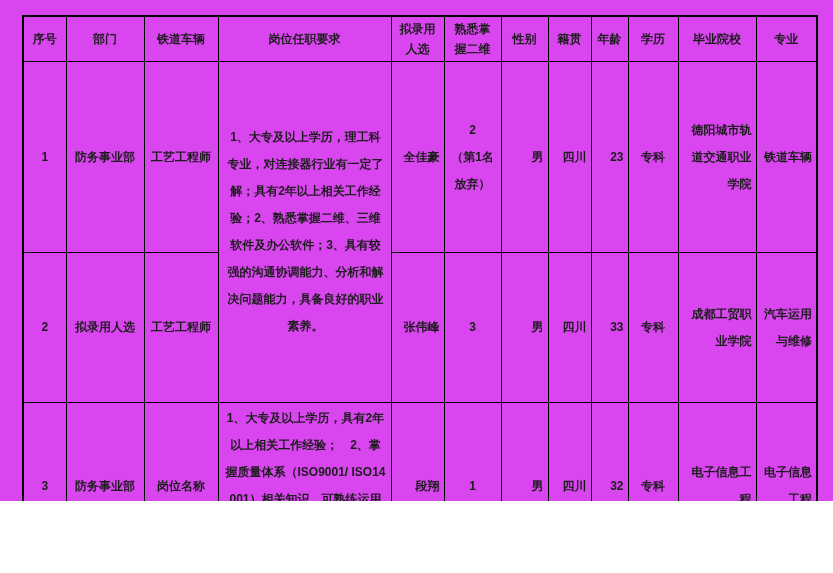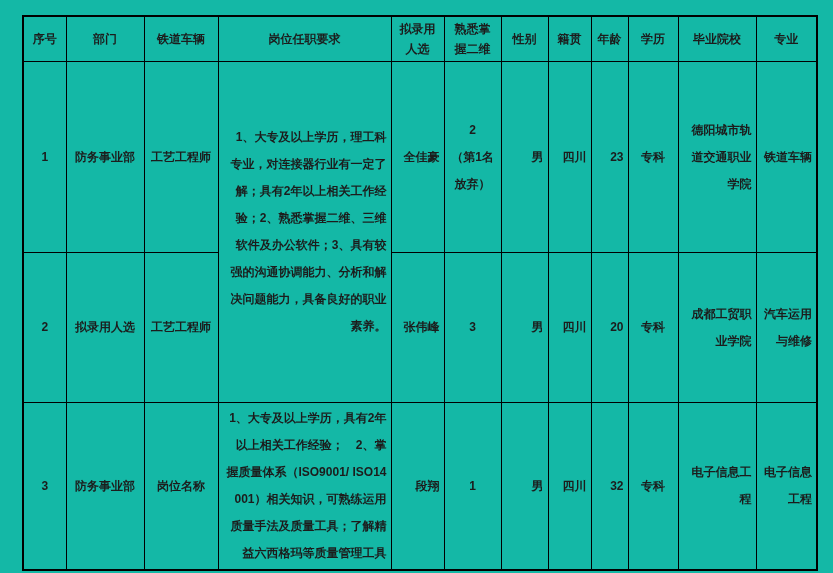--- a/index.html
+++ b/index.html
@@ -6,22 +6,22 @@
     margin: 0;
     padding: 0;
     background: #ffffff;
     width: 833px;
     height: 573px;
     font-family: "Liberation Sans", sans-serif;
   }
   .page {
     position: relative;
     width: 833px;
-    height: 573px;
-    background: #14b8a6;
+    height: 501px;
+    background: #d946ef;
     overflow: hidden;
     text-decoration: underline;
   }
   table.doc-table {
     position: absolute;
     left: 22px;
     top: 15px;
     width: 794px;
     border-collapse: collapse;
     table-layout: fixed;
@@ -42,21 +42,21 @@
     text-align: center;
     line-height: 20px;
     padding: 2px 6px;
     font-weight: bold;
   }
   table.doc-table td {
     line-height: 27px;
   }
   td.c { text-align: center; padding: 2px 4px; }
   td.l { text-align: right;  padding: 2px 4px 2px 6px; }
-  td.req { text-align: right; padding: 2px 4px 2px 6px; }
+  td.req { text-align: center; padding: 2px 4px 2px 6px; }
   td.rank { text-align: center; padding: 2px 6px; white-space: pre-line; }
   tr.h-head { height: 41px; }
   tr.h-r1 { height: 191px; }
   tr.h-r2 { height: 150px; }
   tr.h-r3 { height: 162px; }
 </style>
 </head>
 <body>
 
 <div class="page">
@@ -108,21 +108,21 @@
         <td class="l">铁道车辆</td>
       </tr>
       <tr class="h-r2">
         <td class="c">2</td>
         <td class="c">拟录用人选</td>
         <td class="c">工艺工程师</td>
         <td class="l">张伟峰</td>
         <td class="rank">3</td>
         <td class="l">男</td>
         <td class="l">四川</td>
-        <td class="l">20</td>
+        <td class="l">33</td>
         <td class="c">专科</td>
         <td class="l">成都工贸职业学院</td>
         <td class="l">汽车运用与维修</td>
       </tr>
       <tr class="h-r3">
         <td class="c">3</td>
         <td class="c">防务事业部</td>
         <td class="c">岗位名称</td>
         <td class="req">1、大专及以上学历，具有2年以上相关工作经验；　2、掌握质量体系（ISO9001/ ISO14001）相关知识，可熟练运用质量手法及质量工具；了解精益六西格玛等质量管理工具</td>
         <td class="l">段翔</td>

